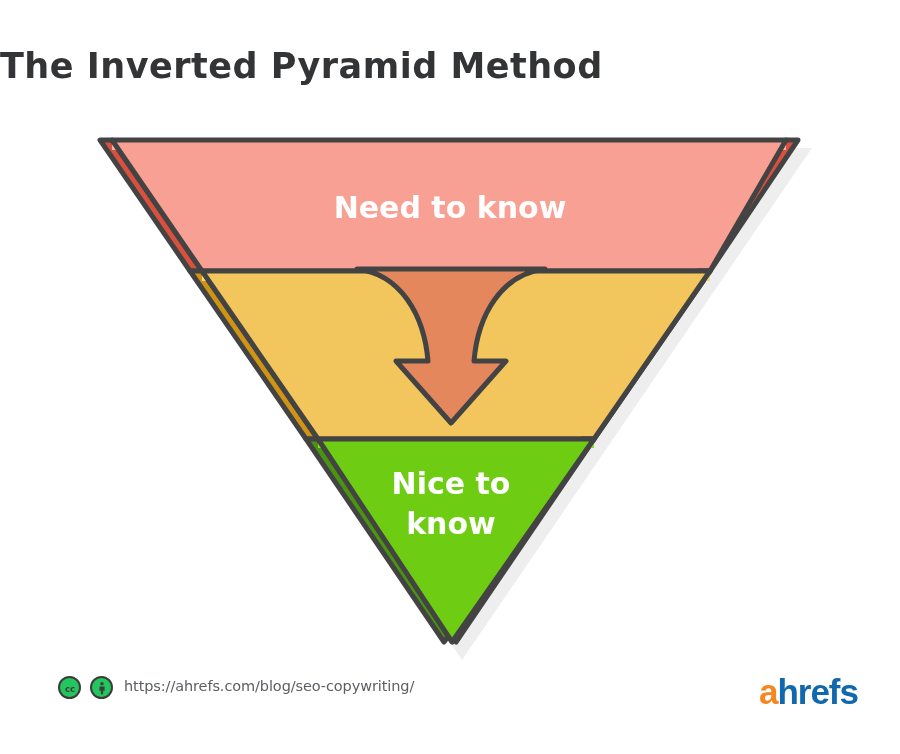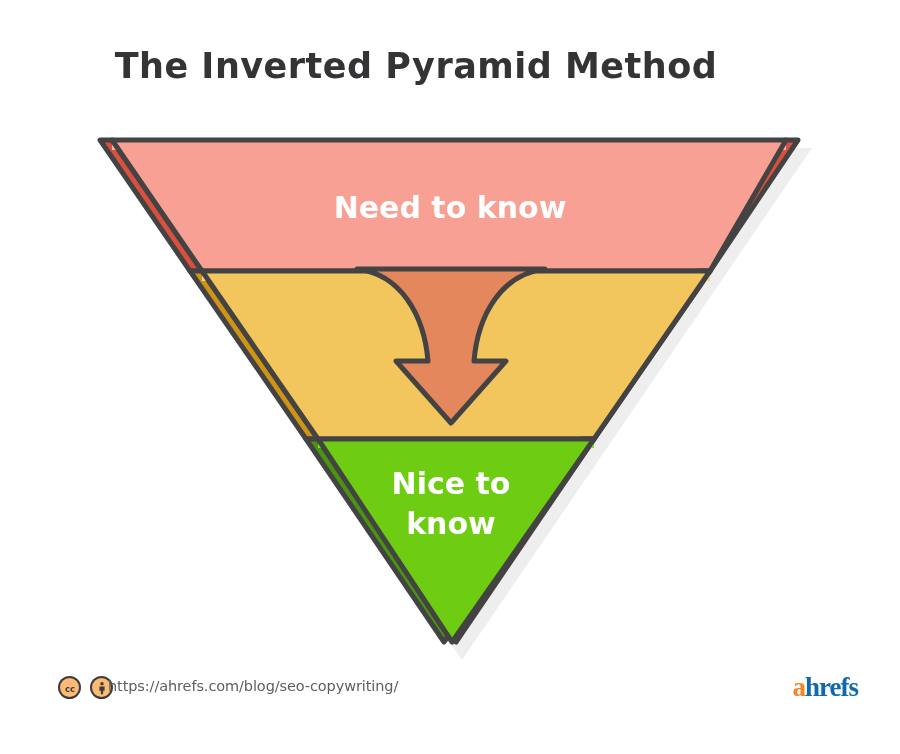--- a/index.html
+++ b/index.html
@@ -13,21 +13,21 @@
     position: relative;
     font-family: "DejaVu Sans", sans-serif;
     overflow: hidden;
   }
 
   #page-title {
     position: absolute;
     top: 46px;
     left: 0;
     width: 832px;
-    text-align: center;
+    text-align: left;
     font-family: "DejaVu Sans", sans-serif;
     font-weight: bold;
     font-size: 35px;
     letter-spacing: 0.5px;
     color: #333436;
     white-space: nowrap;
   }
 
   #diagram-area {
     position: absolute;
@@ -67,42 +67,42 @@
   }
   .cc-badge {
     width: 23px;
     height: 23px;
     border: 2px solid #3c3c3c;
     border-radius: 50%;
     display: flex;
     align-items: center;
     justify-content: center;
     box-sizing: border-box;
-    background: #fdba74;
+    background: #22c55e;
   }
   .cc-badge svg { display: block; }
 
   #source-url {
     position: absolute;
-    left: 108px;
+    left: 124px;
     top: 16px;
     font-family: "DejaVu Sans", sans-serif;
     font-size: 14.5px;
     color: #5b5f63;
     letter-spacing: -0.1px;
     white-space: nowrap;
   }
 
   #brand-logo {
     position: absolute;
     right: 42px;
     top: 12px;
-    font-family: Liberation Serif, serif;
+    font-family: Liberation Sans, sans-serif;
     font-weight: bold;
-    font-size: 27px;
+    font-size: 35px;
     letter-spacing: -1px;
     line-height: 1;
   }
   #brand-logo .brand-a { color: #f6861f; }
   #brand-logo .brand-rest { color: #1168ad; }
 </style>
 </head>
 <body>
 
 <div id="page-title">The Inverted Pyramid Method</div>

